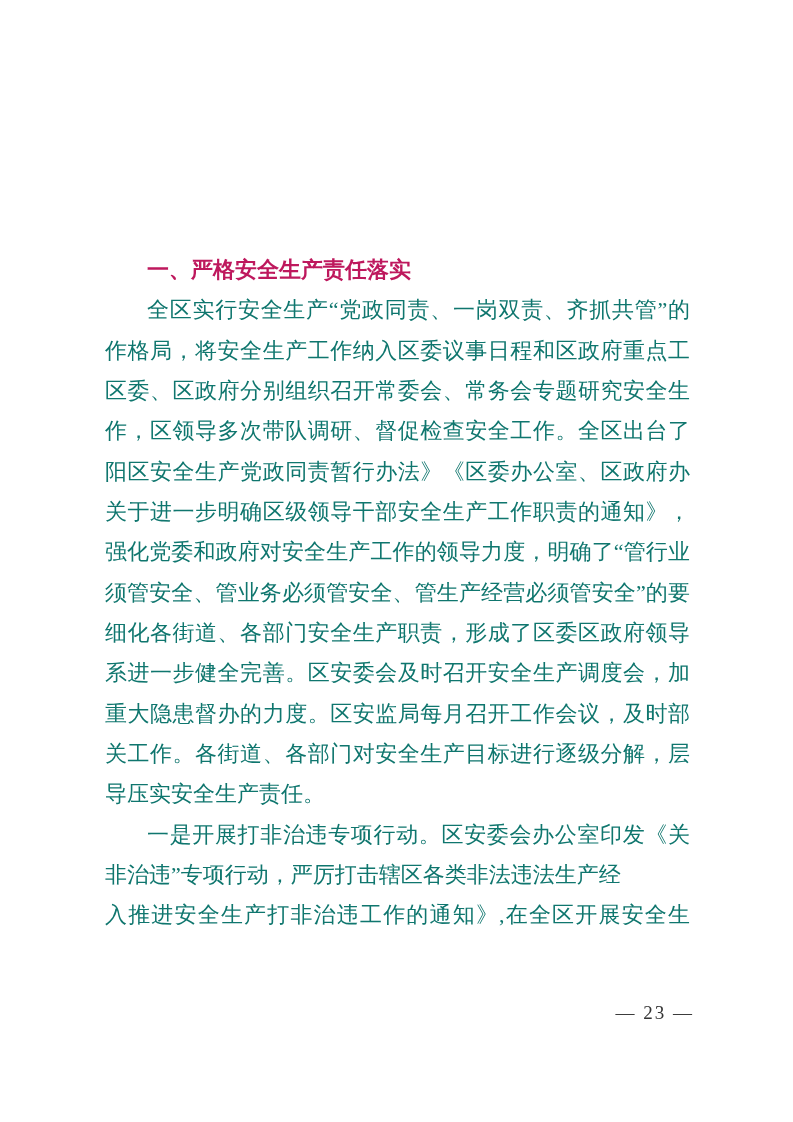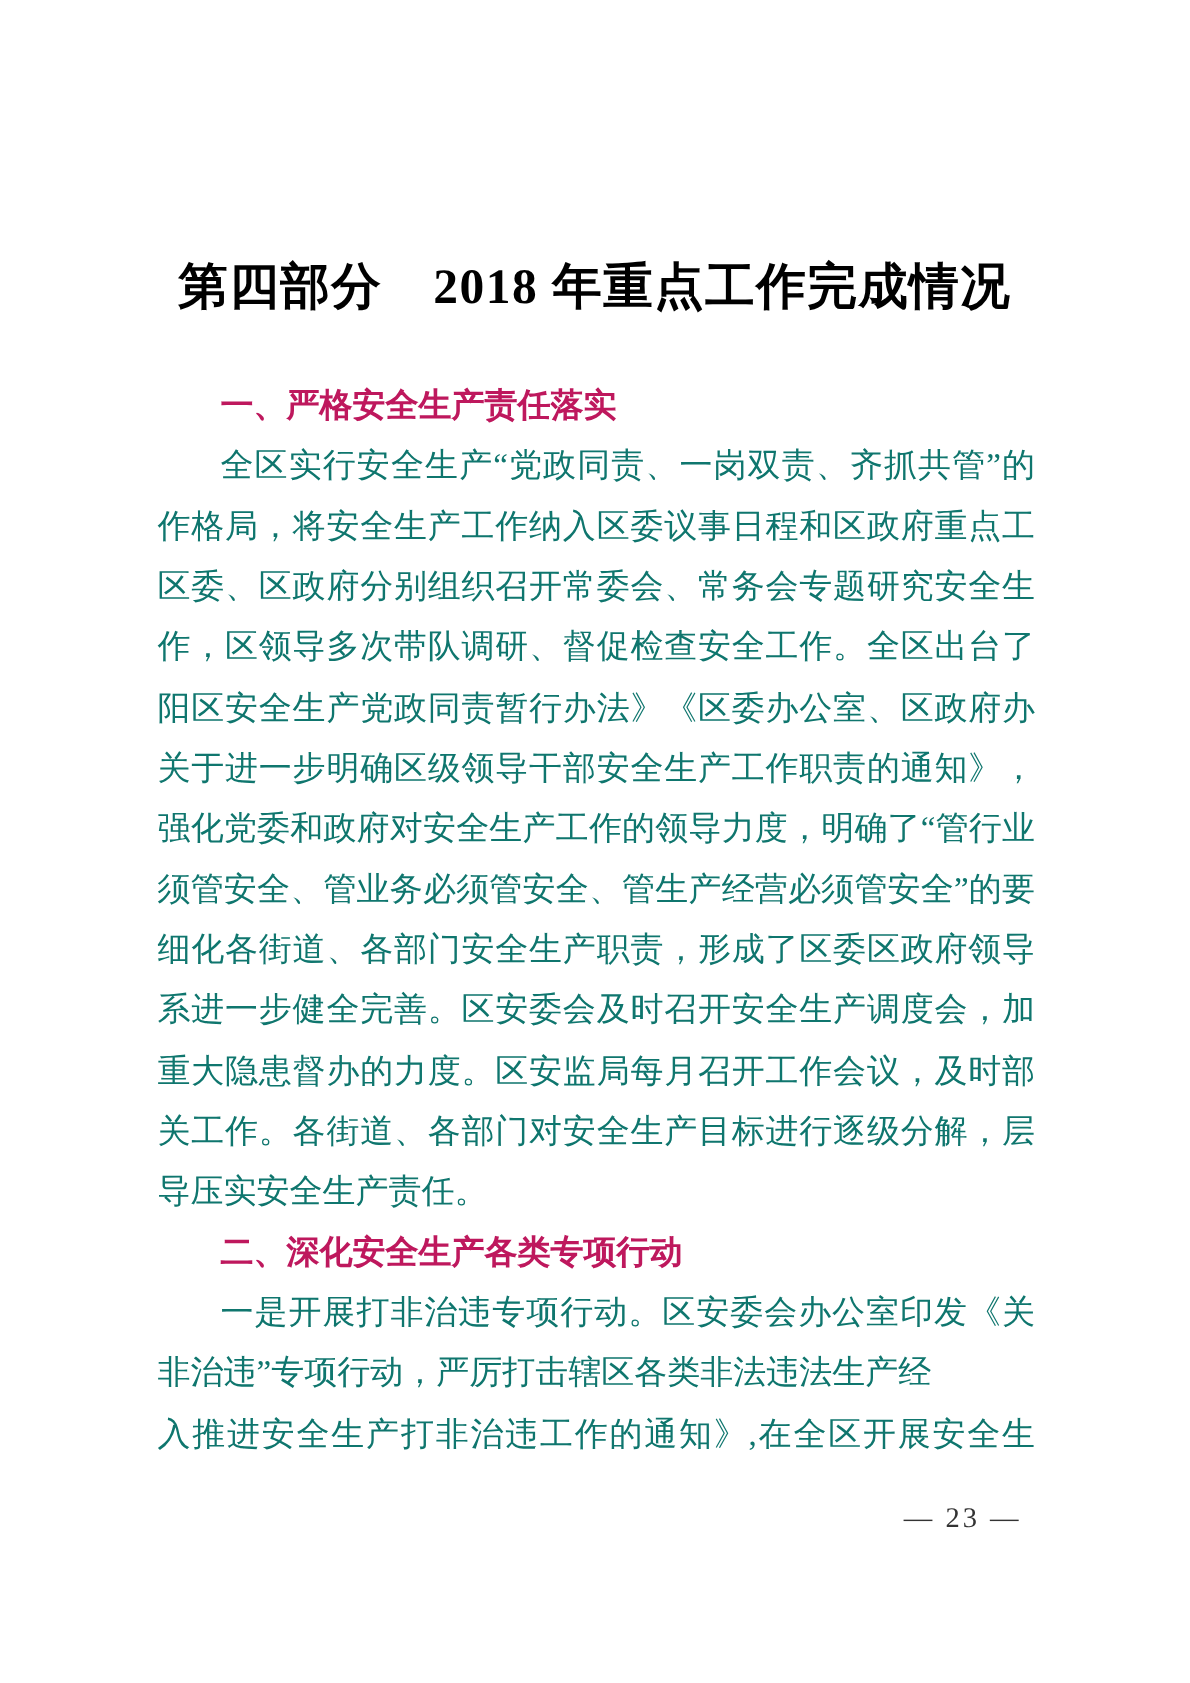--- a/index.html
+++ b/index.html
@@ -59,54 +59,52 @@
   .line.indent {
     padding-left: 42px;
   }
   .line.partial {
     text-align: center;
     text-align-last: left;
   }
   .page-number {
     position: absolute;
     top: 1000px;
-    right: 112px;
+    right: 99px;
     font-size: 19px;
     line-height: 26px;
     color: #333333;
     letter-spacing: 2px;
     font-family: "Liberation Serif", "DejaVu Serif", serif;
   }
 </style>
 </head>
 <body>
 
 <div class="page">
 
-  <h1 class="doc-title">第四部分　2018 年重点工作完成情况</h1>
 
   <div class="content">
 
     <div class="section-heading">一、严格安全生产责任落实</div>
 
     <div class="line indent">全区实行安全生产“党政同责、一岗双责、齐抓共管”的工</div>
     <div class="line">作格局，将安全生产工作纳入区委议事日程和区政府重点工作，</div>
     <div class="line">区委、区政府分别组织召开常委会、常务会专题研究安全生产工</div>
     <div class="line">作，区领导多次带队调研、督促检查安全工作。全区出台了《汉</div>
     <div class="line">阳区安全生产党政同责暂行办法》《区委办公室、区政府办公室</div>
     <div class="line">关于进一步明确区级领导干部安全生产工作职责的通知》，不断</div>
     <div class="line">强化党委和政府对安全生产工作的领导力度，明确了“管行业必</div>
     <div class="line">须管安全、管业务必须管安全、管生产经营必须管安全”的要求，</div>
     <div class="line">细化各街道、各部门安全生产职责，形成了区委区政府领导下的</div>
     <div class="line">系进一步健全完善。区安委会及时召开安全生产调度会，加大对</div>
     <div class="line">重大隐患督办的力度。区安监局每月召开工作会议，及时部署相</div>
     <div class="line">关工作。各街道、各部门对安全生产目标进行逐级分解，层层传</div>
     <div class="line partial">导压实安全生产责任。</div>
 
-    <div class="section-heading">二、深化安全生产各类专项行动</div>
 
     <div class="line indent">一是开展打非治违专项行动。区安委会办公室印发《关于深</div>
     <div class="line partial">非治违”专项行动，严厉打击辖区各类非法违法生产经</div>
     <div class="line">入推进安全生产打非治违工作的通知》,在全区开展安全生产“打</div>
 
   </div>
 
   <div class="page-number">— 23 —</div>
 
 </div>

